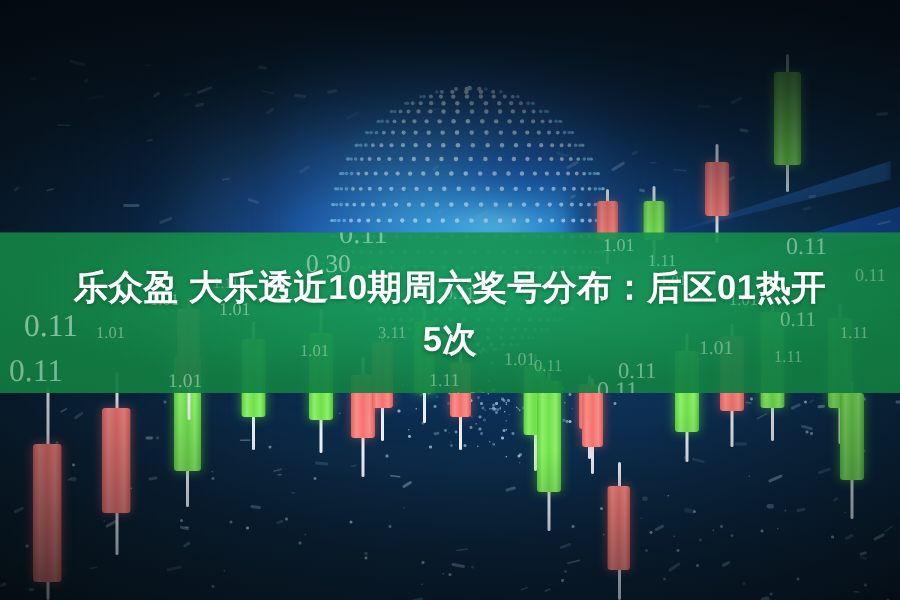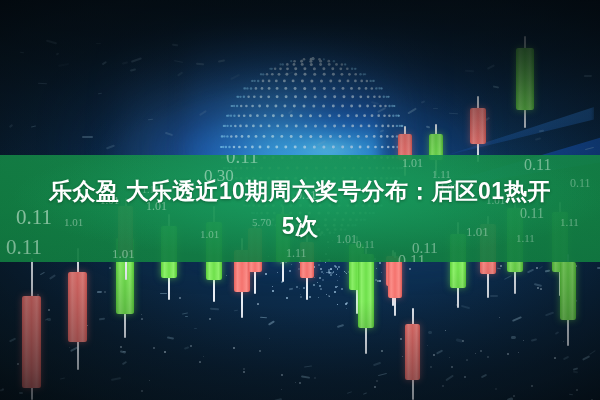--- a/index.html
+++ b/index.html
@@ -1090,21 +1090,21 @@
         <div class="bandnum" style="left: 16px; top: 52px; font-size: 21px; color: rgba(228, 248, 232, 0.55);">0.11</div>
         <div class="bandnum" style="left: 6px; top: 82px; font-size: 21px; color: rgba(228, 248, 232, 0.5);">0.11</div>
         <div class="bandnum" style="left: 100px; top: 40px; font-size: 11px; color: rgba(228, 248, 232, 0.45);">1.01</div>
         <div class="bandnum" style="left: 64px; top: 62px; font-size: 11px; color: rgba(228, 248, 232, 0.42);">1.01</div>
         <div class="bandnum" style="left: 146px; top: 45px; font-size: 12px; color: rgba(228, 248, 232, 0.45);">1.01</div>
         <div class="bandnum" style="left: 200px; top: 74px; font-size: 11px; color: rgba(228, 248, 232, 0.4);">1.01</div>
         <div class="bandnum" style="left: 112px; top: 92px; font-size: 13px; color: rgba(228, 248, 232, 0.45);">1.01</div>
         <div class="bandnum" style="left: 204px; top: 12px; font-size: 17px; color: rgba(228, 248, 232, 0.5);">0.30</div>
         <div class="bandnum" style="left: 226px; top: -8px; font-size: 19px; color: rgba(228, 248, 232, 0.48);">0.11</div>
         <div class="bandnum" style="left: 296px; top: 34px; font-size: 12px; color: rgba(228, 248, 232, 0.4);">0.11</div>
-        <div class="bandnum" style="left: 252px; top: 62px; font-size: 11px; color: rgba(228, 248, 232, 0.38);">5.70</div>
+        <div class="bandnum" style="left: 252px; top: 62px; font-size: 11px; color: rgba(228, 248, 232, 0.38);">3.11</div>
         <div class="bandnum" style="left: 142px; top: 30px; font-size: 10px; color: rgba(228, 248, 232, 0.35);">1.11</div>
         <div class="bandnum" style="left: 286px; top: 92px; font-size: 12px; color: rgba(228, 248, 232, 0.4);">1.11</div>
         <div class="bandnum" style="left: 336px; top: 78px; font-size: 12px; color: rgba(228, 248, 232, 0.38);">1.01</div>
         <div class="bandnum" style="left: 356px; top: 84px; font-size: 11px; color: rgba(228, 248, 232, 0.35);">0.11</div>
         <div class="bandnum" style="left: 402px; top: 2px; font-size: 12px; color: rgba(228, 248, 232, 0.42);">1.01</div>
         <div class="bandnum" style="left: 432px; top: 14px; font-size: 11px; color: rgba(228, 248, 232, 0.38);">1.11</div>
         <div class="bandnum" style="left: 440px; top: 28px; font-size: 10px; color: rgba(228, 248, 232, 0.35);">1.01</div>
         <div class="bandnum" style="left: 486px; top: 40px; font-size: 11px; color: rgba(228, 248, 232, 0.36);">1.01</div>
         <div class="bandnum" style="left: 524px; top: 2px; font-size: 16px; color: rgba(228, 248, 232, 0.46);">0.11</div>
         <div class="bandnum" style="left: 520px; top: 52px; font-size: 14px; color: rgba(228, 248, 232, 0.42);">0.11</div>

